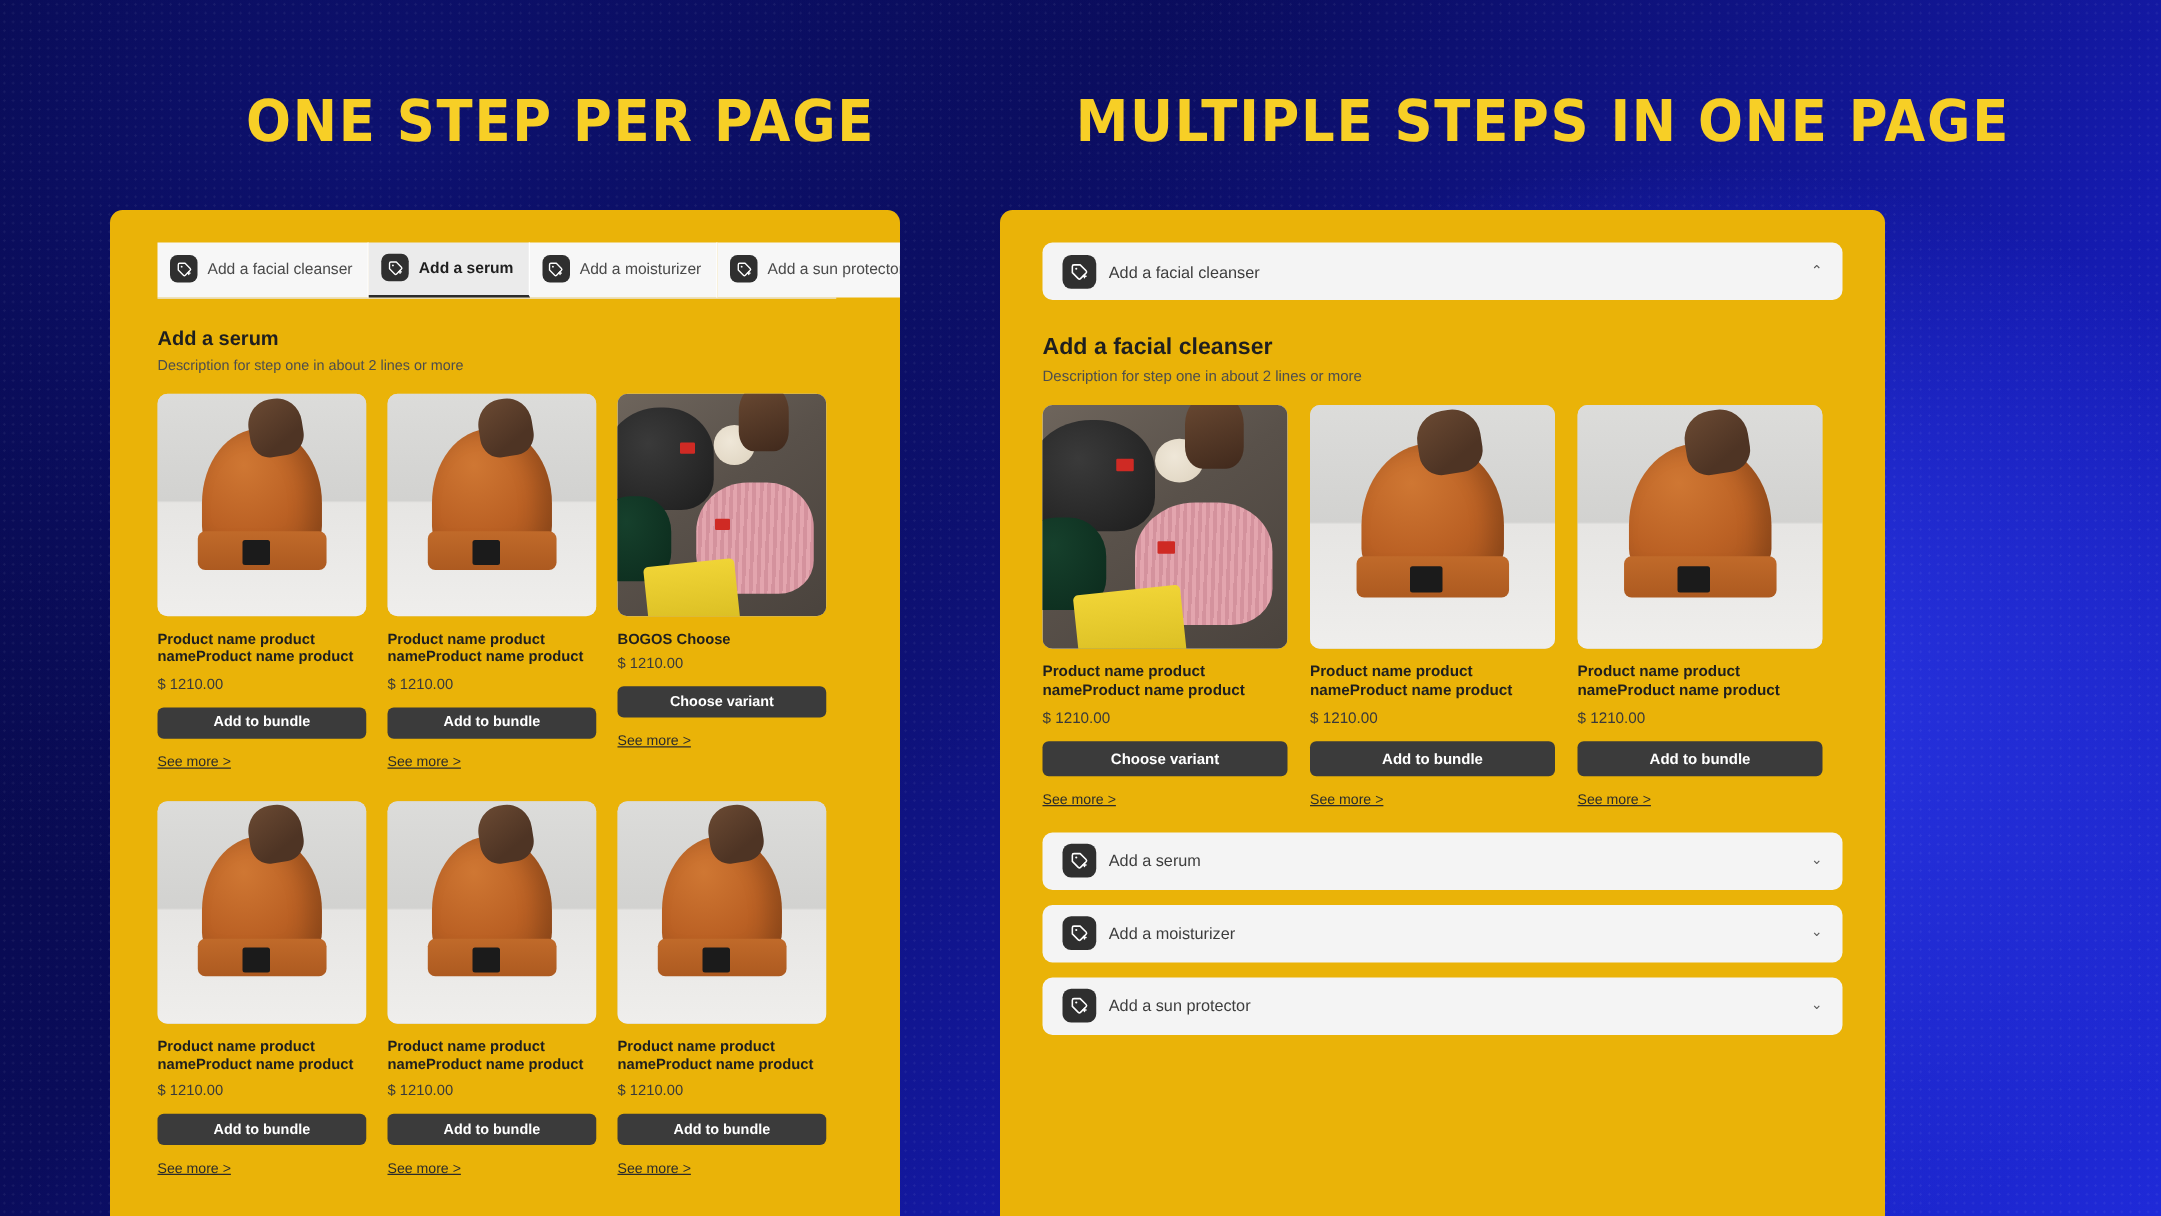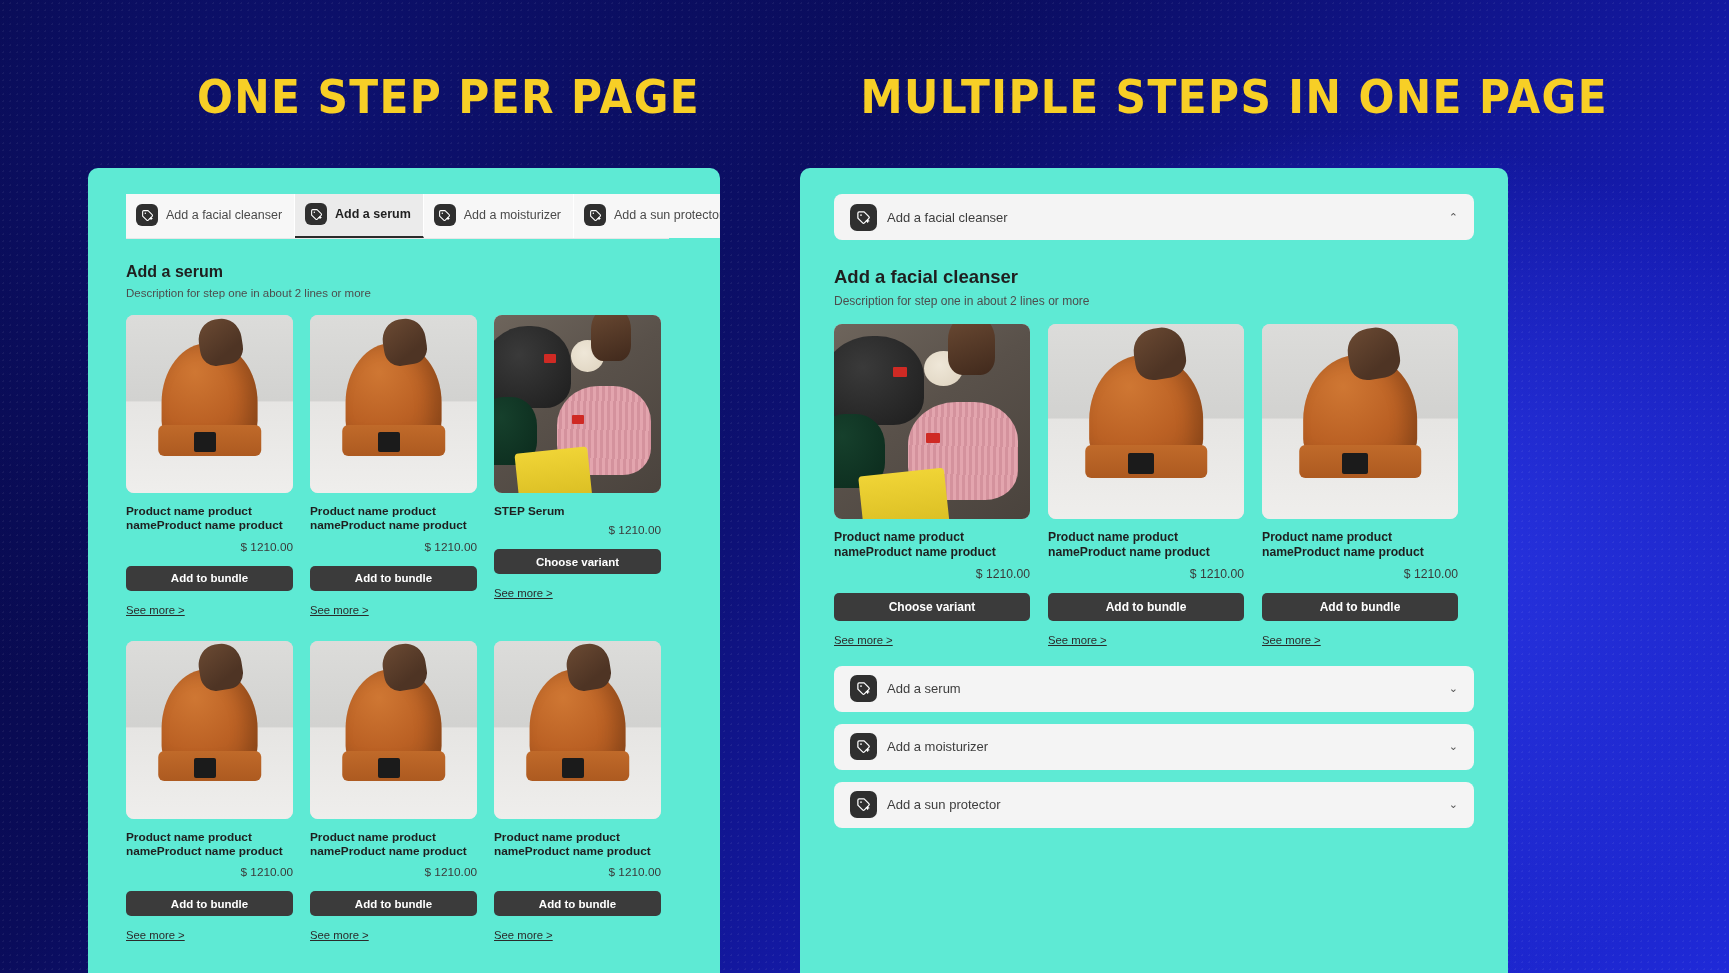--- a/index.html
+++ b/index.html
@@ -34,21 +34,21 @@
     transform: scaleX(0.92);
     transform-origin: center;
     white-space: nowrap;
   }
   #headline-left  { top: 70px; left: 175px; }
   #headline-right { top: 70px; left: 828px; }
 
   
   .panel {
     position: absolute;
-    background: #5eead4;
+    background: #eab308;
     border-radius: 10px 10px 0 0;
     overflow: hidden;
   }
   #panel-left  { left: 88px;  top: 168px; width: 632px; height: 805px; }
   #panel-right { left: 800px; top: 168px; width: 708px; height: 805px; }
 
   
   .tabstrip {
     display: flex;
     align-items: stretch;
@@ -114,21 +114,21 @@
     background: #d9d9d9;
   }
   #grid-right .thumb { height: 195px; }
   .pname {
     margin-top: 11px;
     font-size: 11.8px; font-weight: 700; color: #1f1f1f;
     line-height: 1.22;
     max-height: 2.6em; overflow: hidden;
   }
   #grid-right .pname { font-size: 12.2px; }
-  .pprice { margin-top: 5px; font-size: 11.8px; color: #3a3a3a; text-align: right; }
+  .pprice { margin-top: 5px; font-size: 11.8px; color: #3a3a3a; }
   #grid-right .pprice { font-size: 12.2px; }
   .pbtn {
     margin-top: 12px; width: 100%; height: 25px;
     border: none; border-radius: 5px;
     background: #3b3b3b; color: #ffffff;
     font-family: "Liberation Sans", sans-serif;
     font-size: 11.5px; font-weight: 700;
     cursor: pointer;
   }
   #grid-right .pbtn { height: 28px; font-size: 12px; }
@@ -295,21 +295,21 @@
         <div class="flatlay"></div>
           <div class="fl-dark"></div>
           <div class="fl-green"></div>
         <div class="fl-cream"></div>
           <div class="fl-pink"></div>
           <div class="fl-yellow"></div>
         <div class="fl-red1"></div>
           <div class="fl-red2"></div>
           <div class="fl-hand"></div>
       </div>
-      <div class="pname">STEP Serum</div>
+      <div class="pname">BOGOS Choose</div>
       <div class="pprice">$ 1210.00</div>
       <button class="pbtn">Choose variant</button>
       <span class="pmore">See more &gt;</span>
     </div>
 
     <div class="card">
       <div class="thumb">
         <div class="beanie-orange"></div>
           <div class="hand"></div>
           <div class="beanie-tag"></div>

